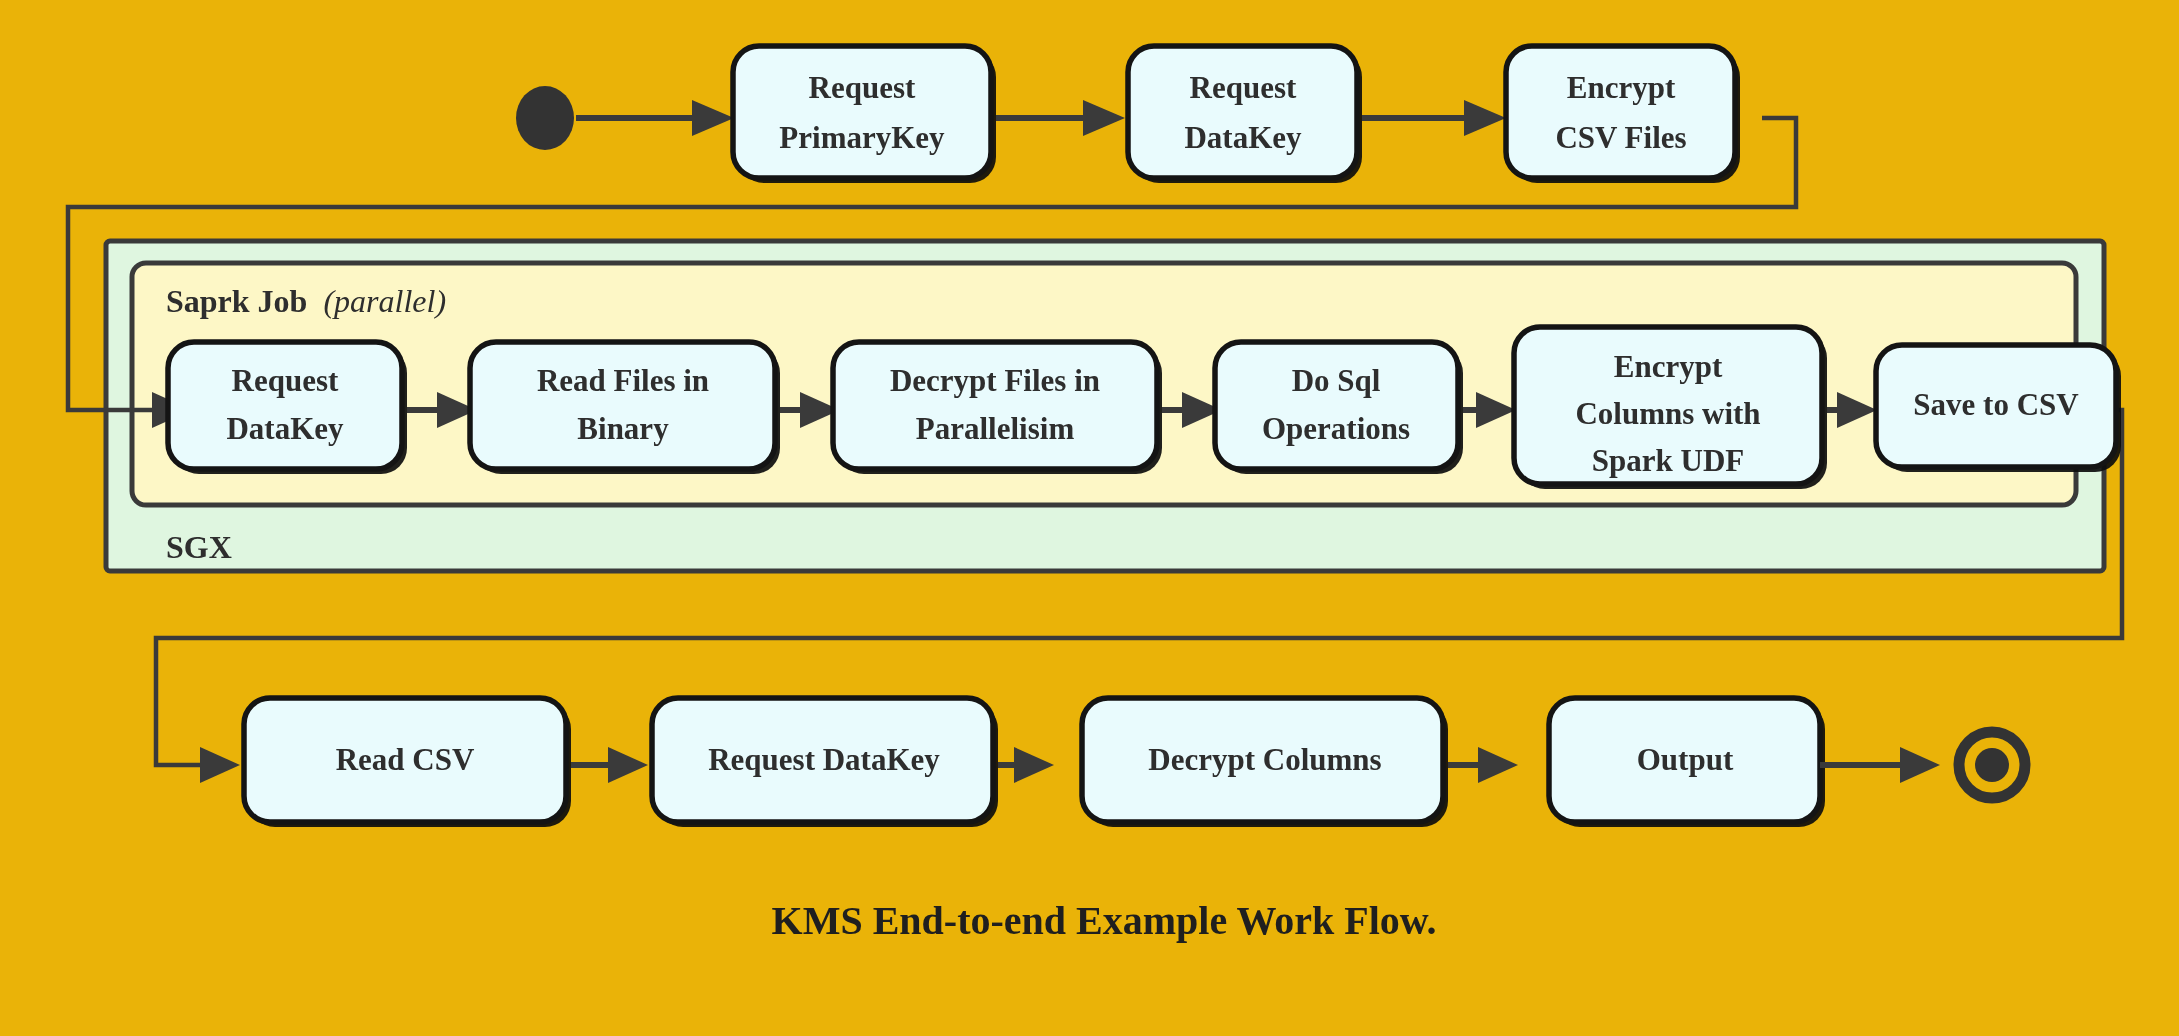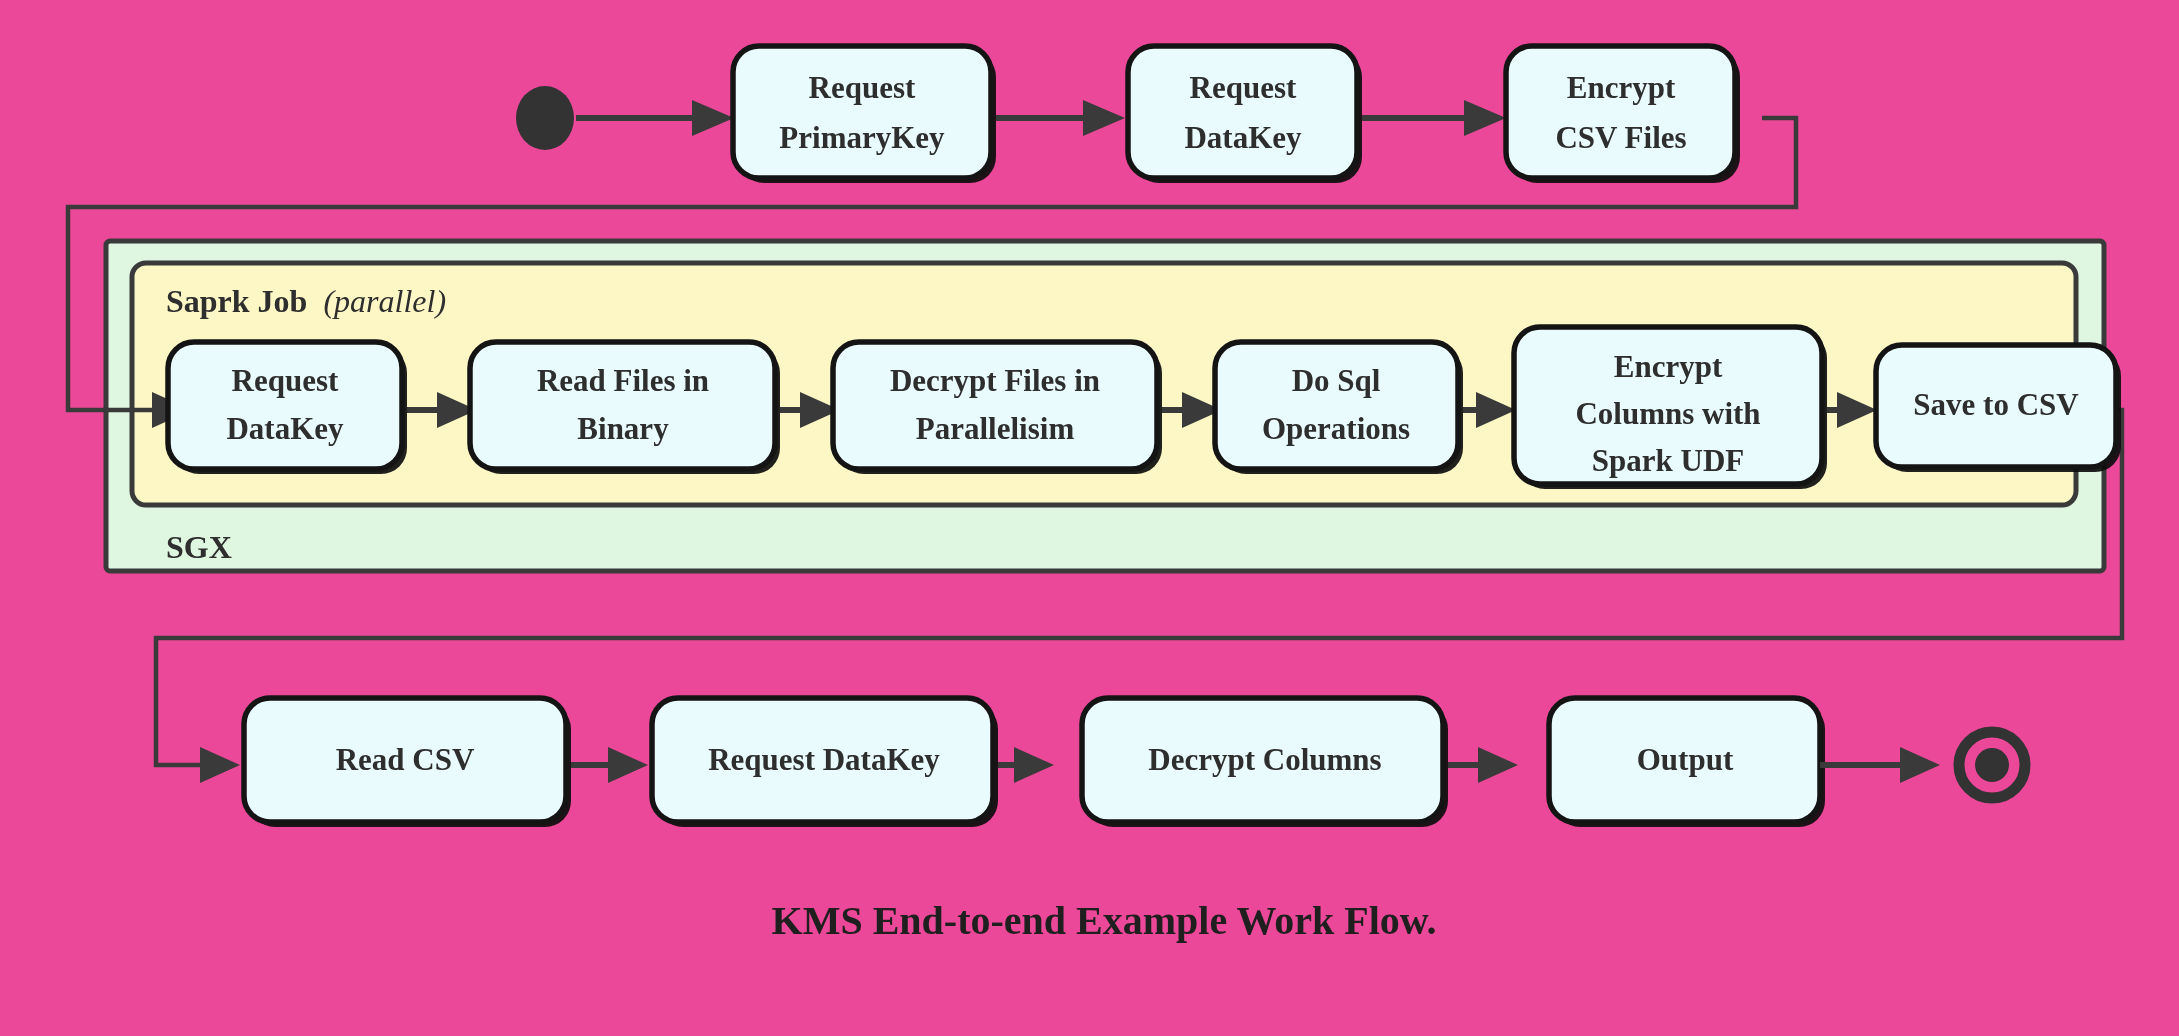--- a/index.html
+++ b/index.html
@@ -7,21 +7,21 @@
     padding: 0;
     background: #ffffff;
   }
   body {
     font-family: "Liberation Serif", "DejaVu Serif", serif;
   }
   #diagram-root {
     position: relative;
     width: 2179px;
     height: 1036px;
-    background: #ec4899;
+    background: #eab308;
     overflow: hidden;
   }
   svg#flow-svg {
     position: absolute;
     top: 0;
     left: 0;
     width: 2179px;
     height: 1036px;
     display: block;
   }

